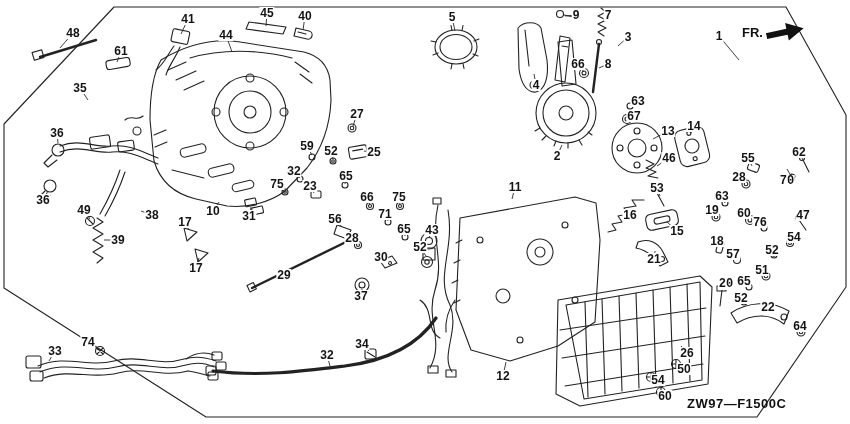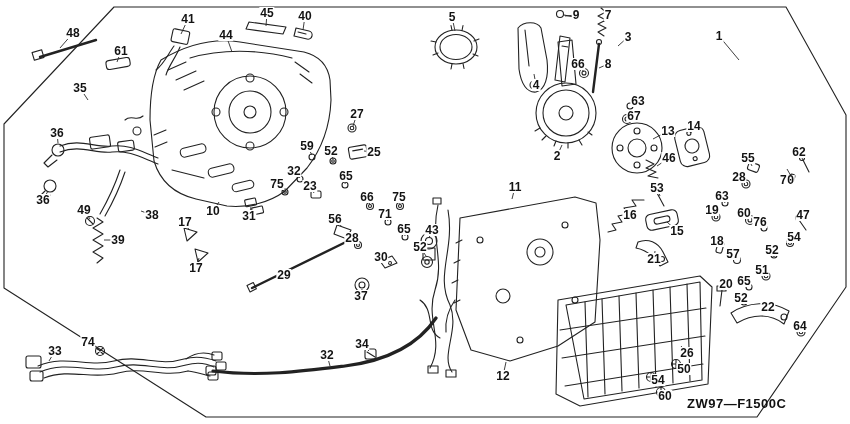--- a/index.html
+++ b/index.html
@@ -458,21 +458,21 @@
       <span class="callout" style="left: 503px; top: 376px;">12</span>
       <span class="callout" style="left: 669px; top: 158px;">46</span>
       <span class="callout" style="left: 657px; top: 188px;">53</span>
       <span class="callout" style="left: 630px; top: 215px;">16</span>
       <span class="callout" style="left: 677px; top: 231px;">15</span>
       <span class="callout" style="left: 722px; top: 196px;">63</span>
       <span class="callout" style="left: 712px; top: 210px;">19</span>
       <span class="callout" style="left: 717px; top: 241px;">18</span>
       <span class="callout" style="left: 733px; top: 254px;">57</span>
       <span class="callout" style="left: 654px; top: 259px;">21</span>
-      <span class="callout" style="left: 726px; top: 284px;">20</span>
+      <span class="callout" style="left: 726px; top: 284px; font-family: Liberation Mono, monospace;">20</span>
       <span class="callout" style="left: 748px; top: 158px;">55</span>
       <span class="callout" style="left: 739px; top: 177px;">28</span>
       <span class="callout" style="left: 799px; top: 152px;">62</span>
       <span class="callout" style="left: 787px; top: 181px; font-family: Liberation Mono, monospace;">70</span>
       <span class="callout" style="left: 744px; top: 213px;">60</span>
       <span class="callout" style="left: 760px; top: 222px;">76</span>
       <span class="callout" style="left: 803px; top: 215px;">47</span>
       <span class="callout" style="left: 794px; top: 237px;">54</span>
       <span class="callout" style="left: 772px; top: 250px;">52</span>
       <span class="callout" style="left: 762px; top: 270px;">51</span>
@@ -483,15 +483,21 @@
       <span class="callout" style="left: 687px; top: 353px;">26</span>
       <span class="callout" style="left: 684px; top: 369px;">50</span>
       <span class="callout" style="left: 658px; top: 380px;">54</span>
       <span class="callout" style="left: 665px; top: 396px;">60</span>
       <span class="callout" style="left: 55px; top: 351px;">33</span>
       <span class="callout" style="left: 88px; top: 342px;">74</span>
       <span class="callout" style="left: 327px; top: 355px;">32</span>
       <span class="callout" style="left: 362px; top: 344px;">34</span>
     </div>
 
+  <div class="fr">
+    <span class="fr-text">FR.</span>
+    <svg class="fr-arrow" width="40" height="24" viewBox="0 0 40 24">
+      <polygon points="0,9 21,9 21,3 38,12 21,21 21,15 0,15" fill="#111"></polygon>
+    </svg>
+  </div>
 
   <div class="code">ZW97—F1500C</div>
 </div>
 
 </body></html>

